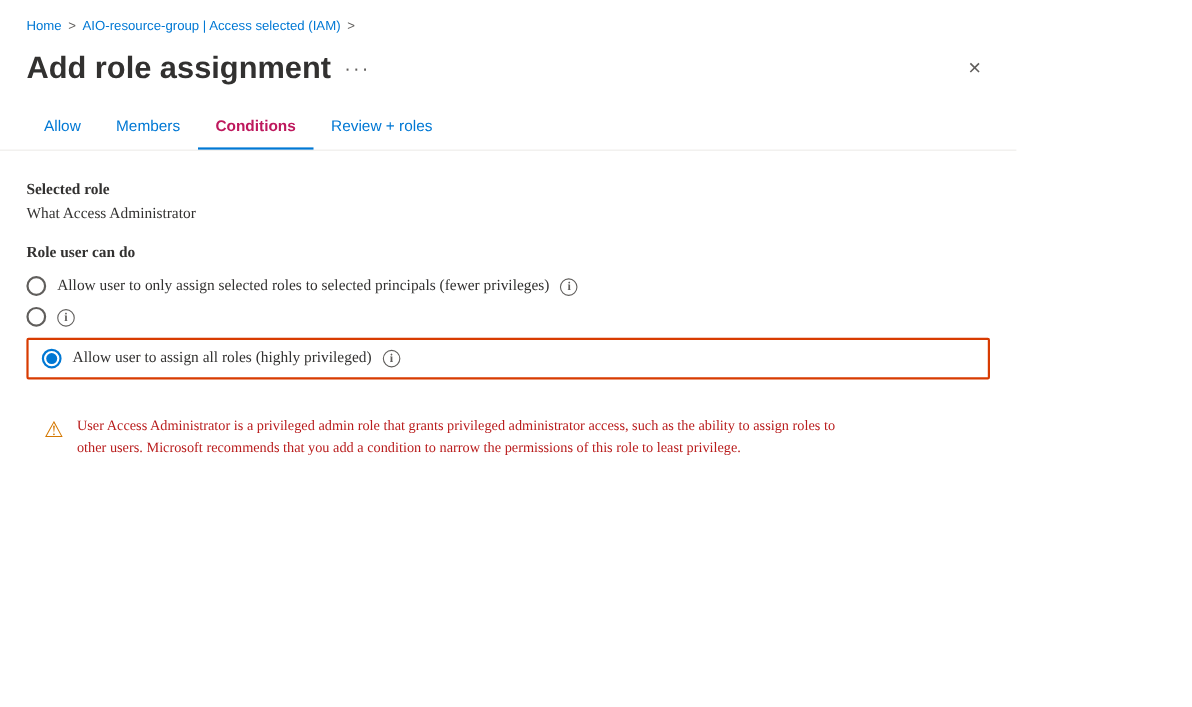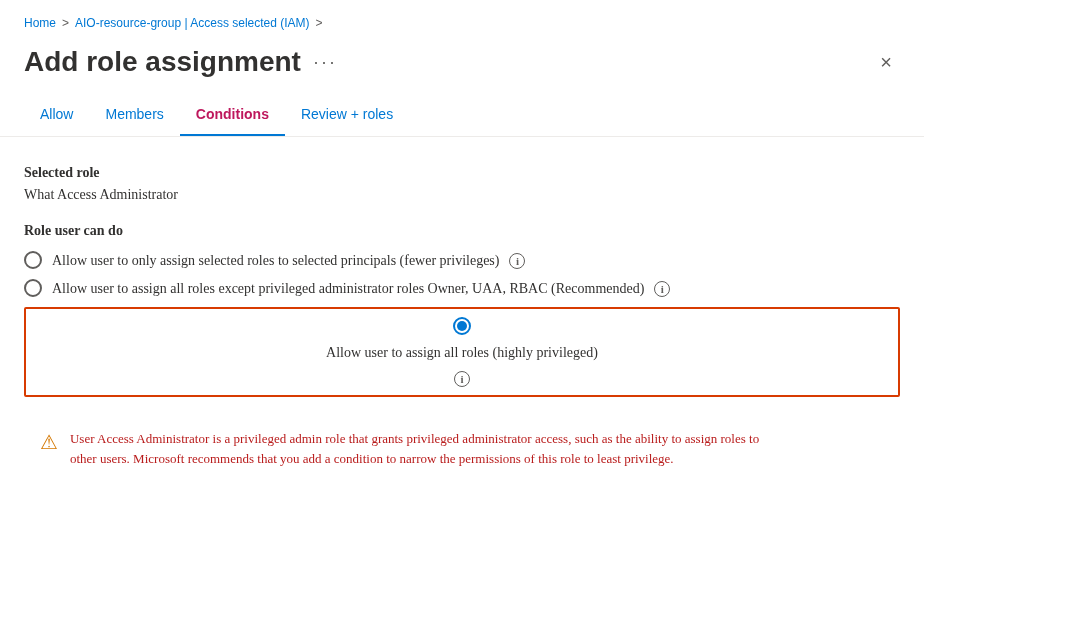--- a/index.html
+++ b/index.html
@@ -126,21 +126,20 @@
       cursor: pointer;
     }
     .radio-item.selected {
       padding: 8px 12px;
       border: 2px solid #d83b01;
       border-radius: 2px;
       background: #fff;
       display: flex;
       align-items: center;
       gap: 10px;
-      flex-direction: column;
     }
     .radio-circle {
       width: 18px;
       height: 18px;
       border-radius: 50%;
       border: 2px solid #605e5c;
       display: flex;
       align-items: center;
       justify-content: center;
       flex-shrink: 0;
@@ -230,21 +229,20 @@
     <div class="radio-group">
 
       <div class="radio-item">
         <div class="radio-circle"></div>
         <span>Allow user to only assign selected roles to selected principals (fewer privileges)</span>
         <span class="info-icon">i</span>
       </div>
 
       <div class="radio-item">
         <div class="radio-circle"></div>
-        <span>Allow user to assign all roles except privileged administrator roles Owner, UAA, RBAC (Recommended)</span>
         <span class="info-icon">i</span>
       </div>
 
       <div class="radio-item selected">
         <div class="radio-circle checked"></div>
         <span>Allow user to assign all roles (highly privileged)</span>
         <span class="info-icon">i</span>
       </div>
 
     </div>

